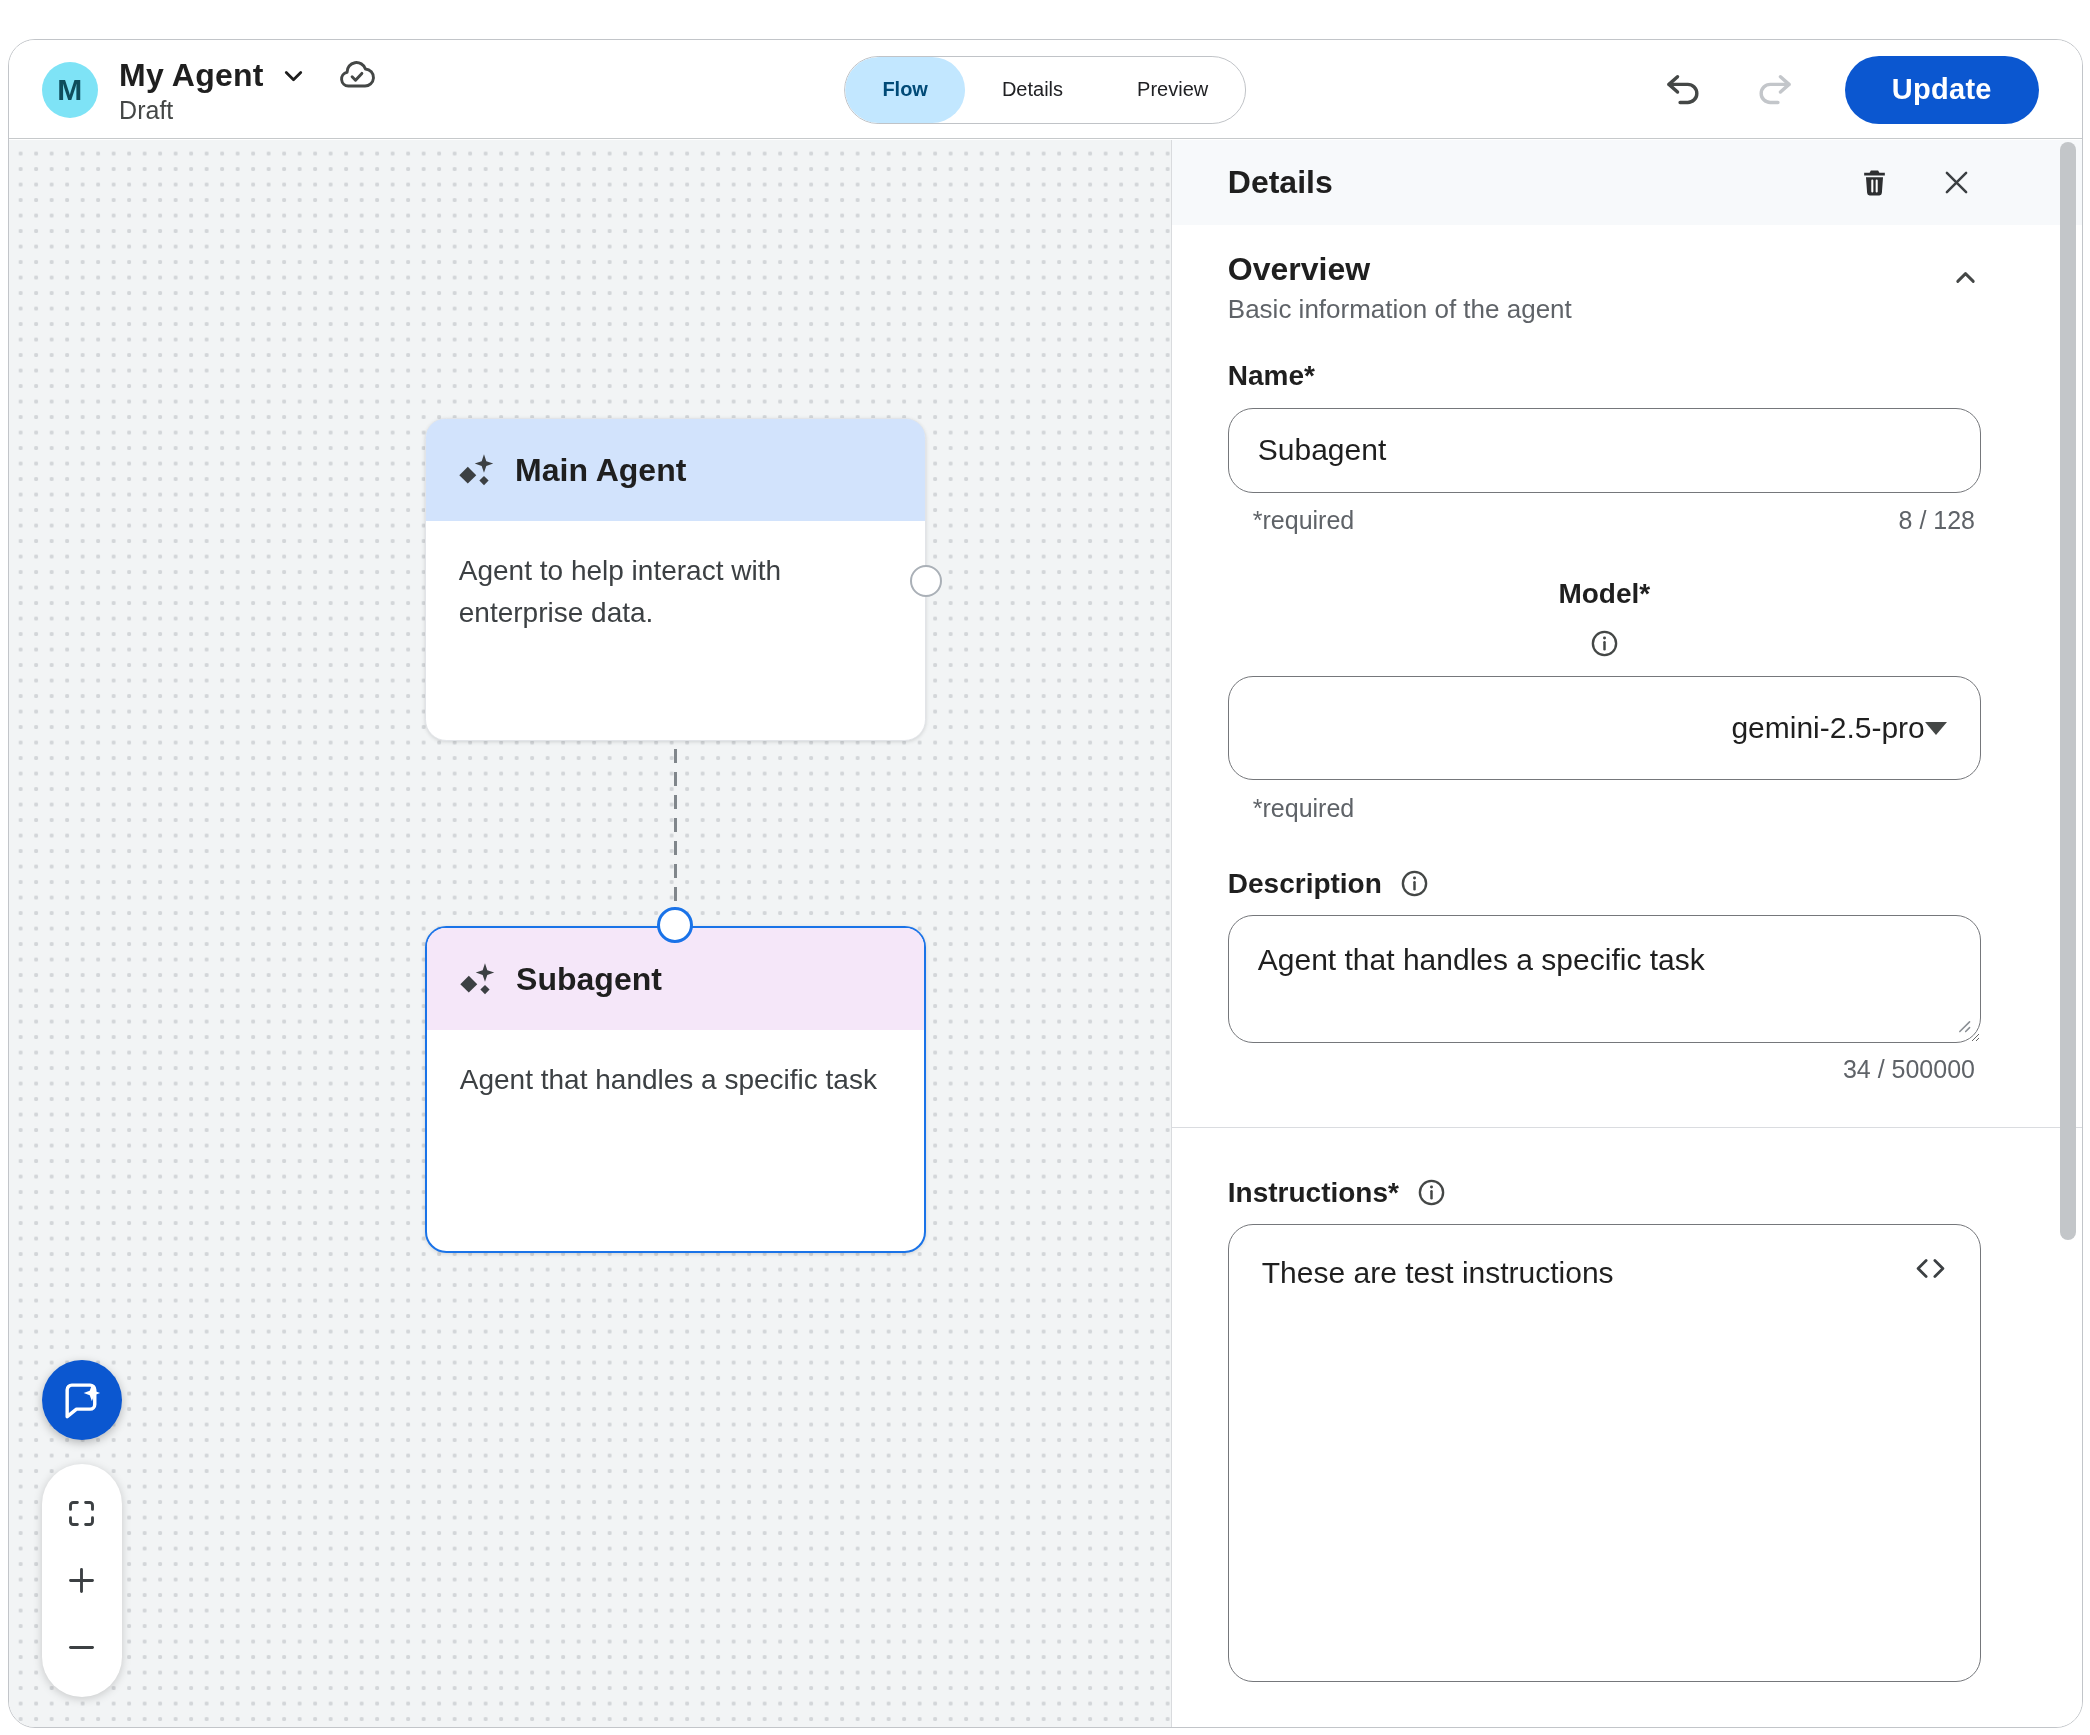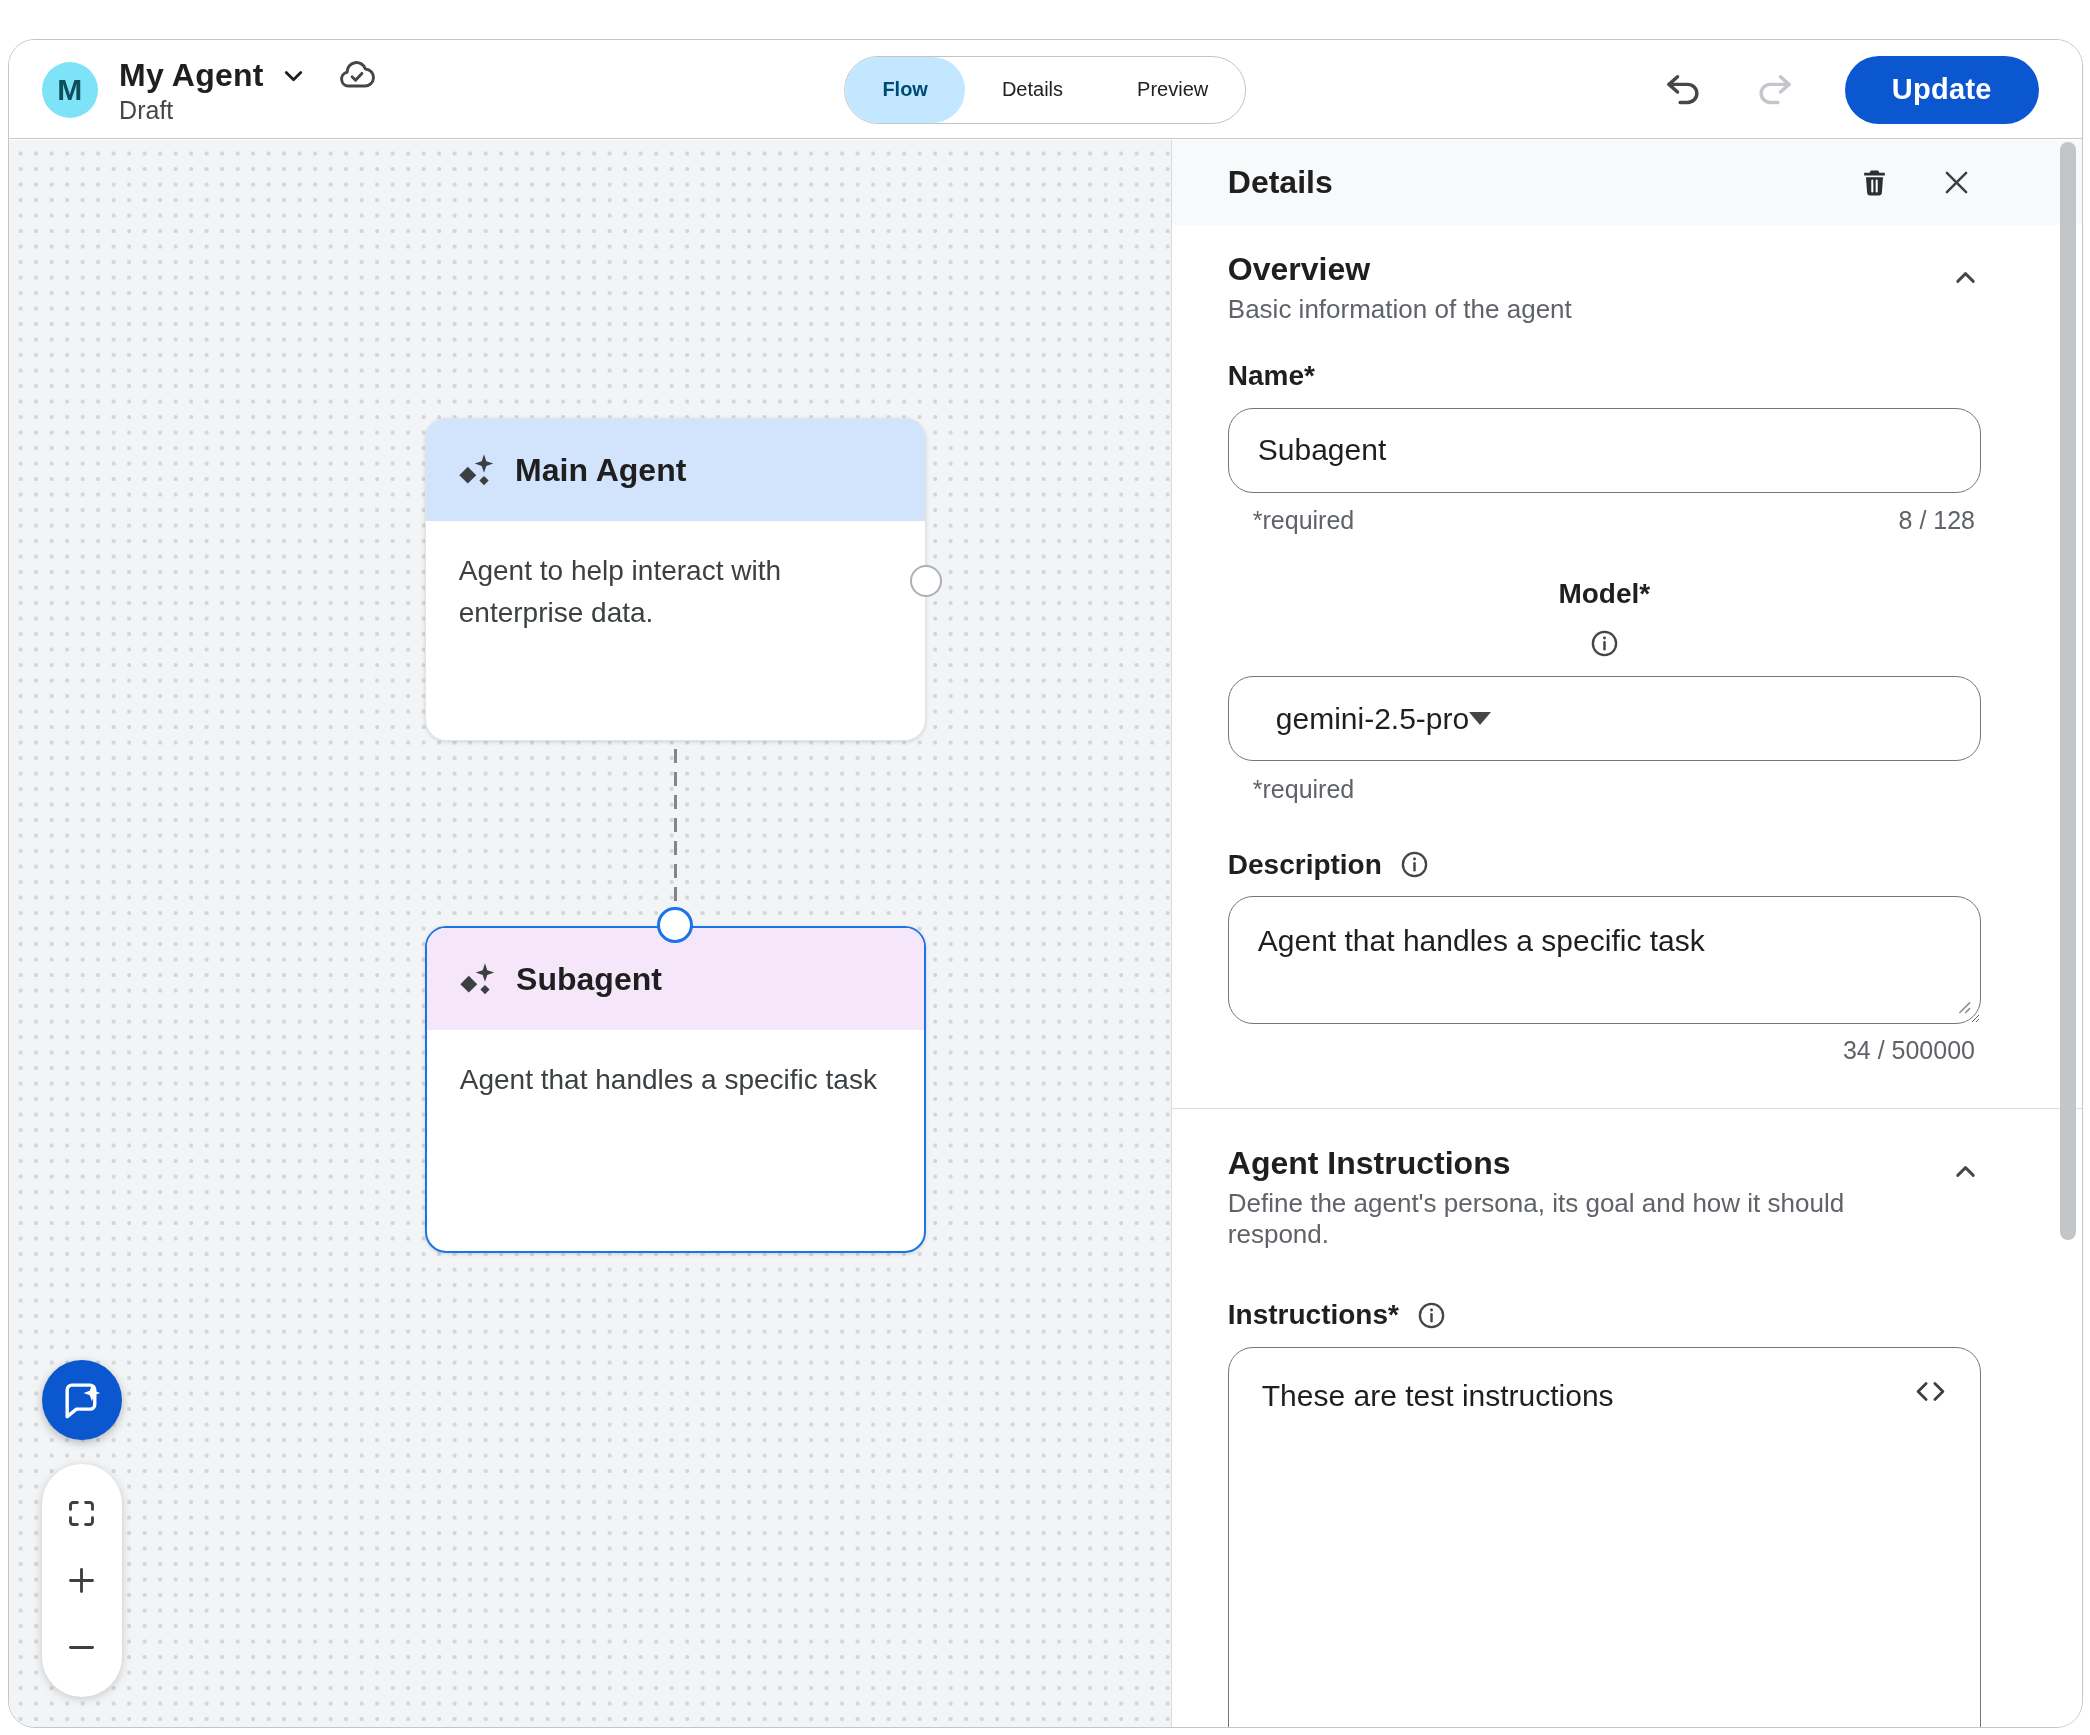--- a/index.html
+++ b/index.html
@@ -80,22 +80,22 @@
 
   .field-label-row { display:flex; align-items:center; gap:17.5px; }
   .field-label { font-size:28px; font-weight:bold; color:#1f1f1f; }
 
   .text-input { width:100%; height:85px; border:1.5px solid #75777b; border-radius:25px;
     padding:0 29px; font-size:30px; color:#1f1f1f; font-family:inherit; background:#fff; outline:none; }
   .helper-row { display:flex; justify-content:space-between; font-size:25px; color:#5f6368;
     padding:0 5.8px 0 25px; margin-top:13.6px; }
   .helper-row.right-only { justify-content:flex-end; }
 
-  .select-box { width:100%; height:85px; border:1.5px solid #75777b; border-radius:25px;
-    padding:0 47px; font-size:30px; display:flex; align-items:center; justify-content:flex-start;
+  .select-box { width:100%; height:104px; border:1.5px solid #75777b; border-radius:25px;
+    padding:0 33px; font-size:30px; display:flex; align-items:center; justify-content:flex-end;
     cursor:pointer; background:#fff; }
   .caret-down { width:0; height:0; border-left:11.6px solid transparent; border-right:11.6px solid transparent;
     border-top:13.6px solid #444746; }
 
   .textarea { width:100%; border:1.5px solid #75777b; border-radius:25px; padding:23px 29px;
     font-size:30px; color:#1f1f1f; font-family:inherit; line-height:1.4; resize:vertical; outline:none; display:block; }
   .ta-desc { height:128px; }
   .ta-wrap { position:relative; }
   .ta-instr { height:458px; padding:27px 87px 27px 33px; resize:none; }
   .code-btn { position:absolute; top:27px; right:33px; }
@@ -292,31 +292,20 @@
           <svg class="resize-grip" width="17.5" height="17.5" viewBox="0 0 18 18">
             <path d="M16 6 L6 16 M16 12 L12 16" stroke="#8a8f94" stroke-width="1.6" stroke-linecap="round"></path>
           </svg>
         </div>
         <div class="helper-row right-only m-t-12">
           <span>34 / 500000</span>
         </div>
 
         <div class="divider"></div>
 
-        <div class="section-head m-t-36">
-          <div>
-            <div class="section-title">Agent Instructions</div>
-            <div class="section-sub">Define the agent's persona, its goal and how it should respond.</div>
-          </div>
-          <button class="icon-btn collapse-btn">
-            <svg width="31" height="31" viewBox="0 0 24 24">
-              <path d="M6 15 L12 9 L18 15" fill="none" stroke="#444746" stroke-width="2.2" stroke-linecap="round" stroke-linejoin="round"></path>
-            </svg>
-          </button>
-        </div>
 
         <div class="field-label-row m-t-50">
           <span class="field-label">Instructions*</span>
           <svg width="31" height="31" viewBox="0 0 24 24">
             <circle cx="12" cy="12" r="9" fill="none" stroke="#444746" stroke-width="1.8"></circle>
             <path d="M12 11 V16.5" stroke="#444746" stroke-width="1.9" stroke-linecap="round"></path>
             <circle cx="12" cy="7.8" r="1.15" fill="#444746"></circle>
           </svg>
         </div>
         <div class="ta-wrap m-t-16">

